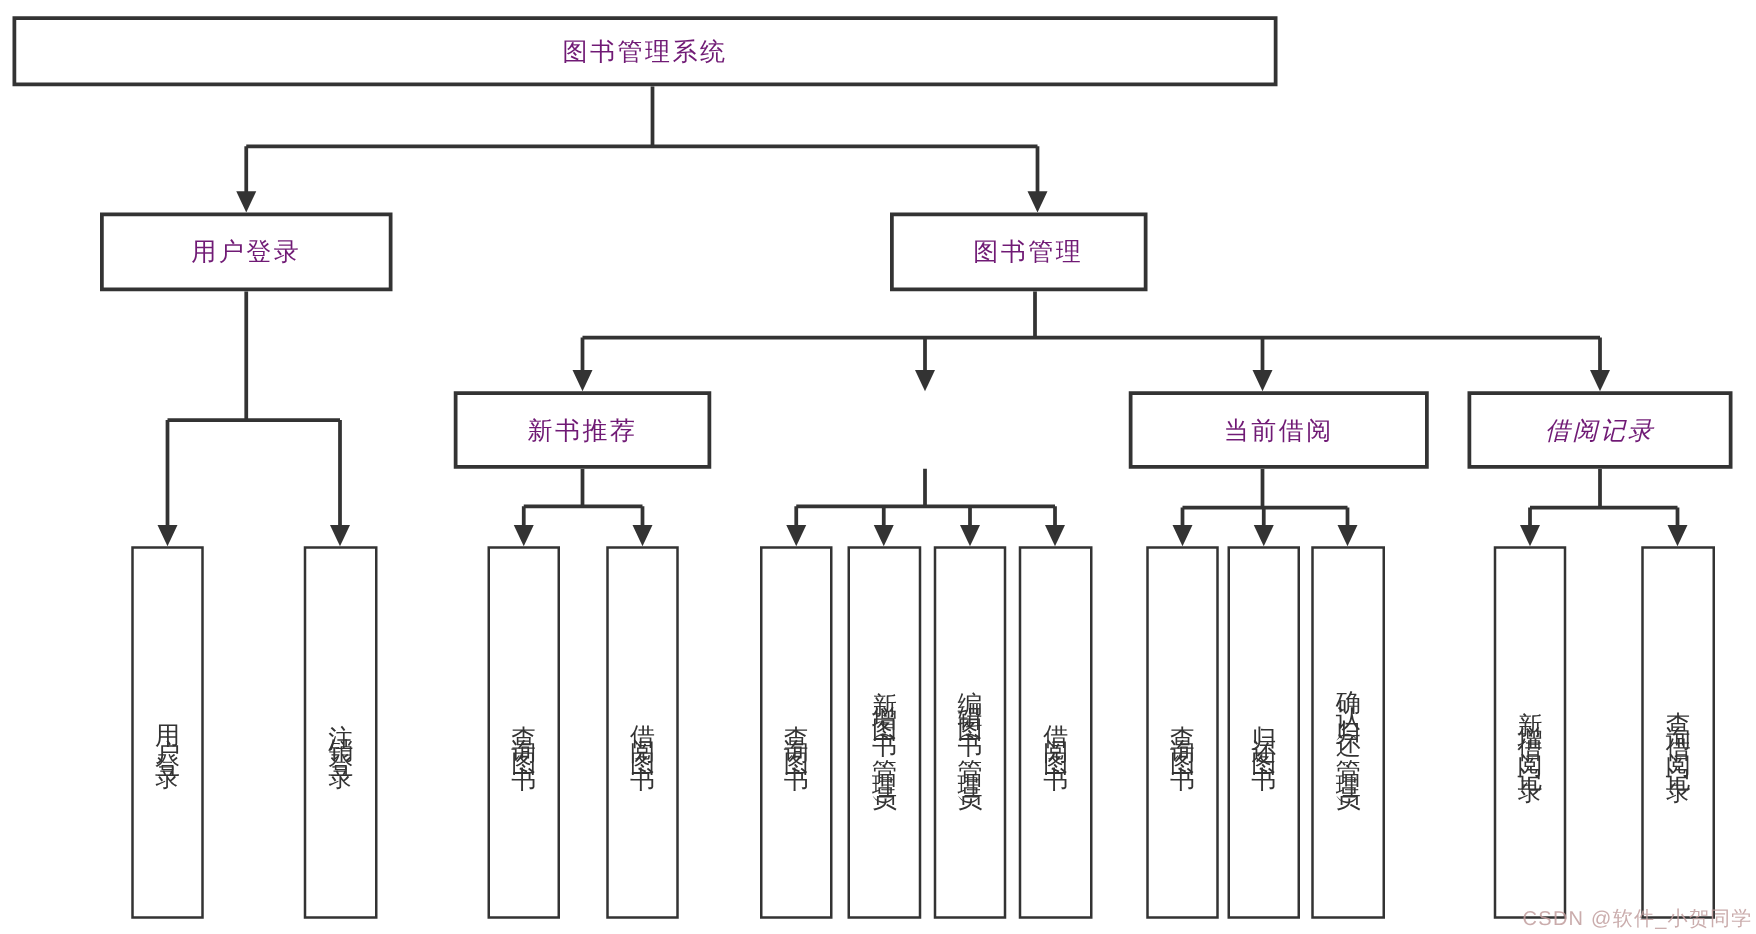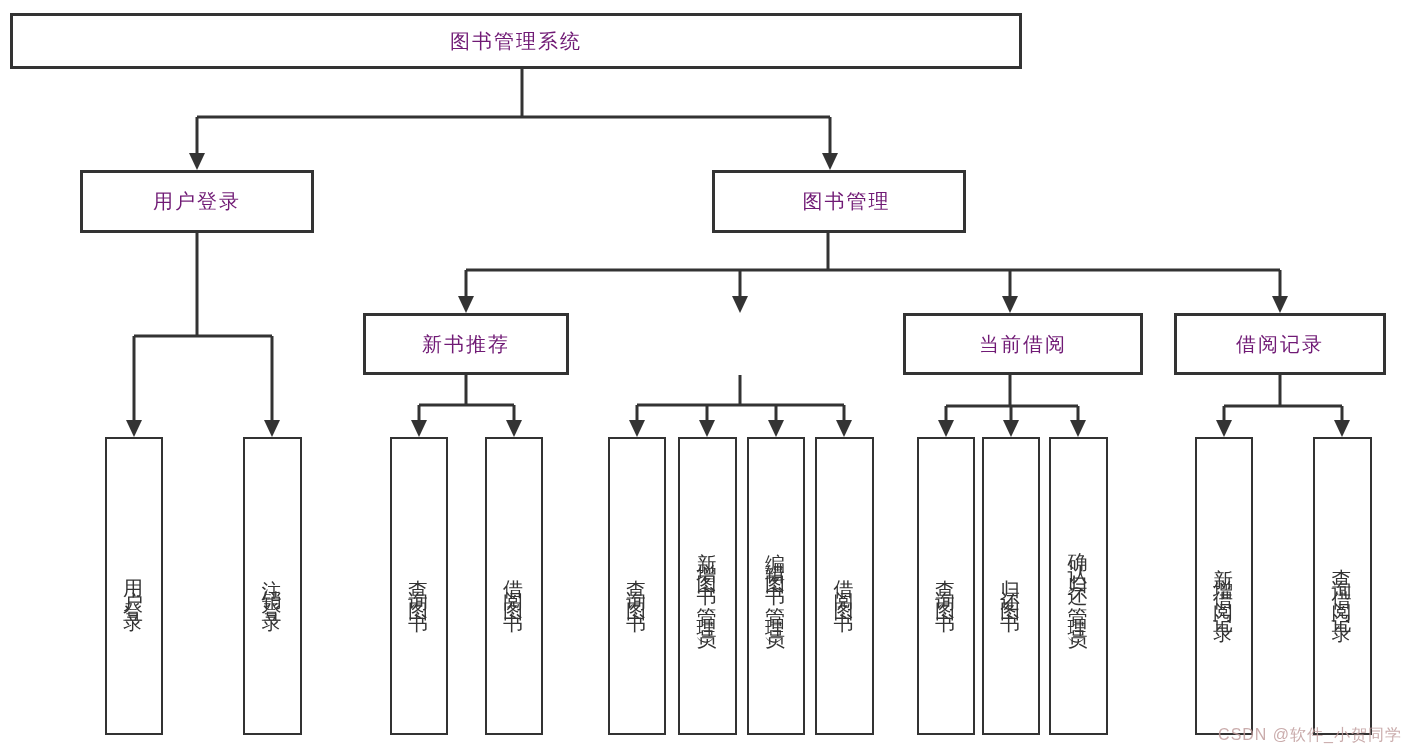--- a/index.html
+++ b/index.html
@@ -125,25 +125,25 @@
       <use href="#arr" x="1011" y="437"></use>
       <use href="#arr" x="1078" y="437"></use>
       <use href="#arr" x="1224" y="437"></use>
       <use href="#arr" x="1342" y="437"></use>
     </g>
   </svg>
 
   <div class="hbox" style="left:10px; top:13px; width:1012px; height:56px;">图书管理系统</div>
 
   <div class="hbox" style="left:80px; top:170px; width:234px; height:63px;">用户登录</div>
-  <div class="hbox" style="left:712px; top:170px; width:254px; height:63px;padding-left:15px;">图书管理</div>
+  <div class="hbox" style="left:712px; top:170px; width:206px; height:63px;padding-left:15px;">图书管理</div>
 
   <div class="hbox" style="left:363px; top:313px; width:206px; height:62px;">新书推荐</div>
   <div class="hbox" style="left:903px; top:313px; width:240px; height:62px;">当前借阅</div>
-  <div class="hbox" style="left:1174px; top:313px; width:212px; height:62px;">借阅记录</div>
+  <div class="hbox" style="left:1174px; top:313px; width:212px; height:62px;font-style:italic;">借阅记录</div>
 
   <div class="vbox" style="left:105px;">用户登录</div>
   <div class="vbox" style="left:243px; width:59px;">注销登录</div>
 
   <div class="vbox" style="left:390px;">查询图书</div>
   <div class="vbox" style="left:485px;">借阅图书</div>
 
   <div class="vbox" style="left:608px;">查询图书</div>
   <div class="vbox" style="left:678px; width:59px;">新增图书（管理员）</div>
   <div class="vbox" style="left:747px;">编辑图书（管理员）</div>

